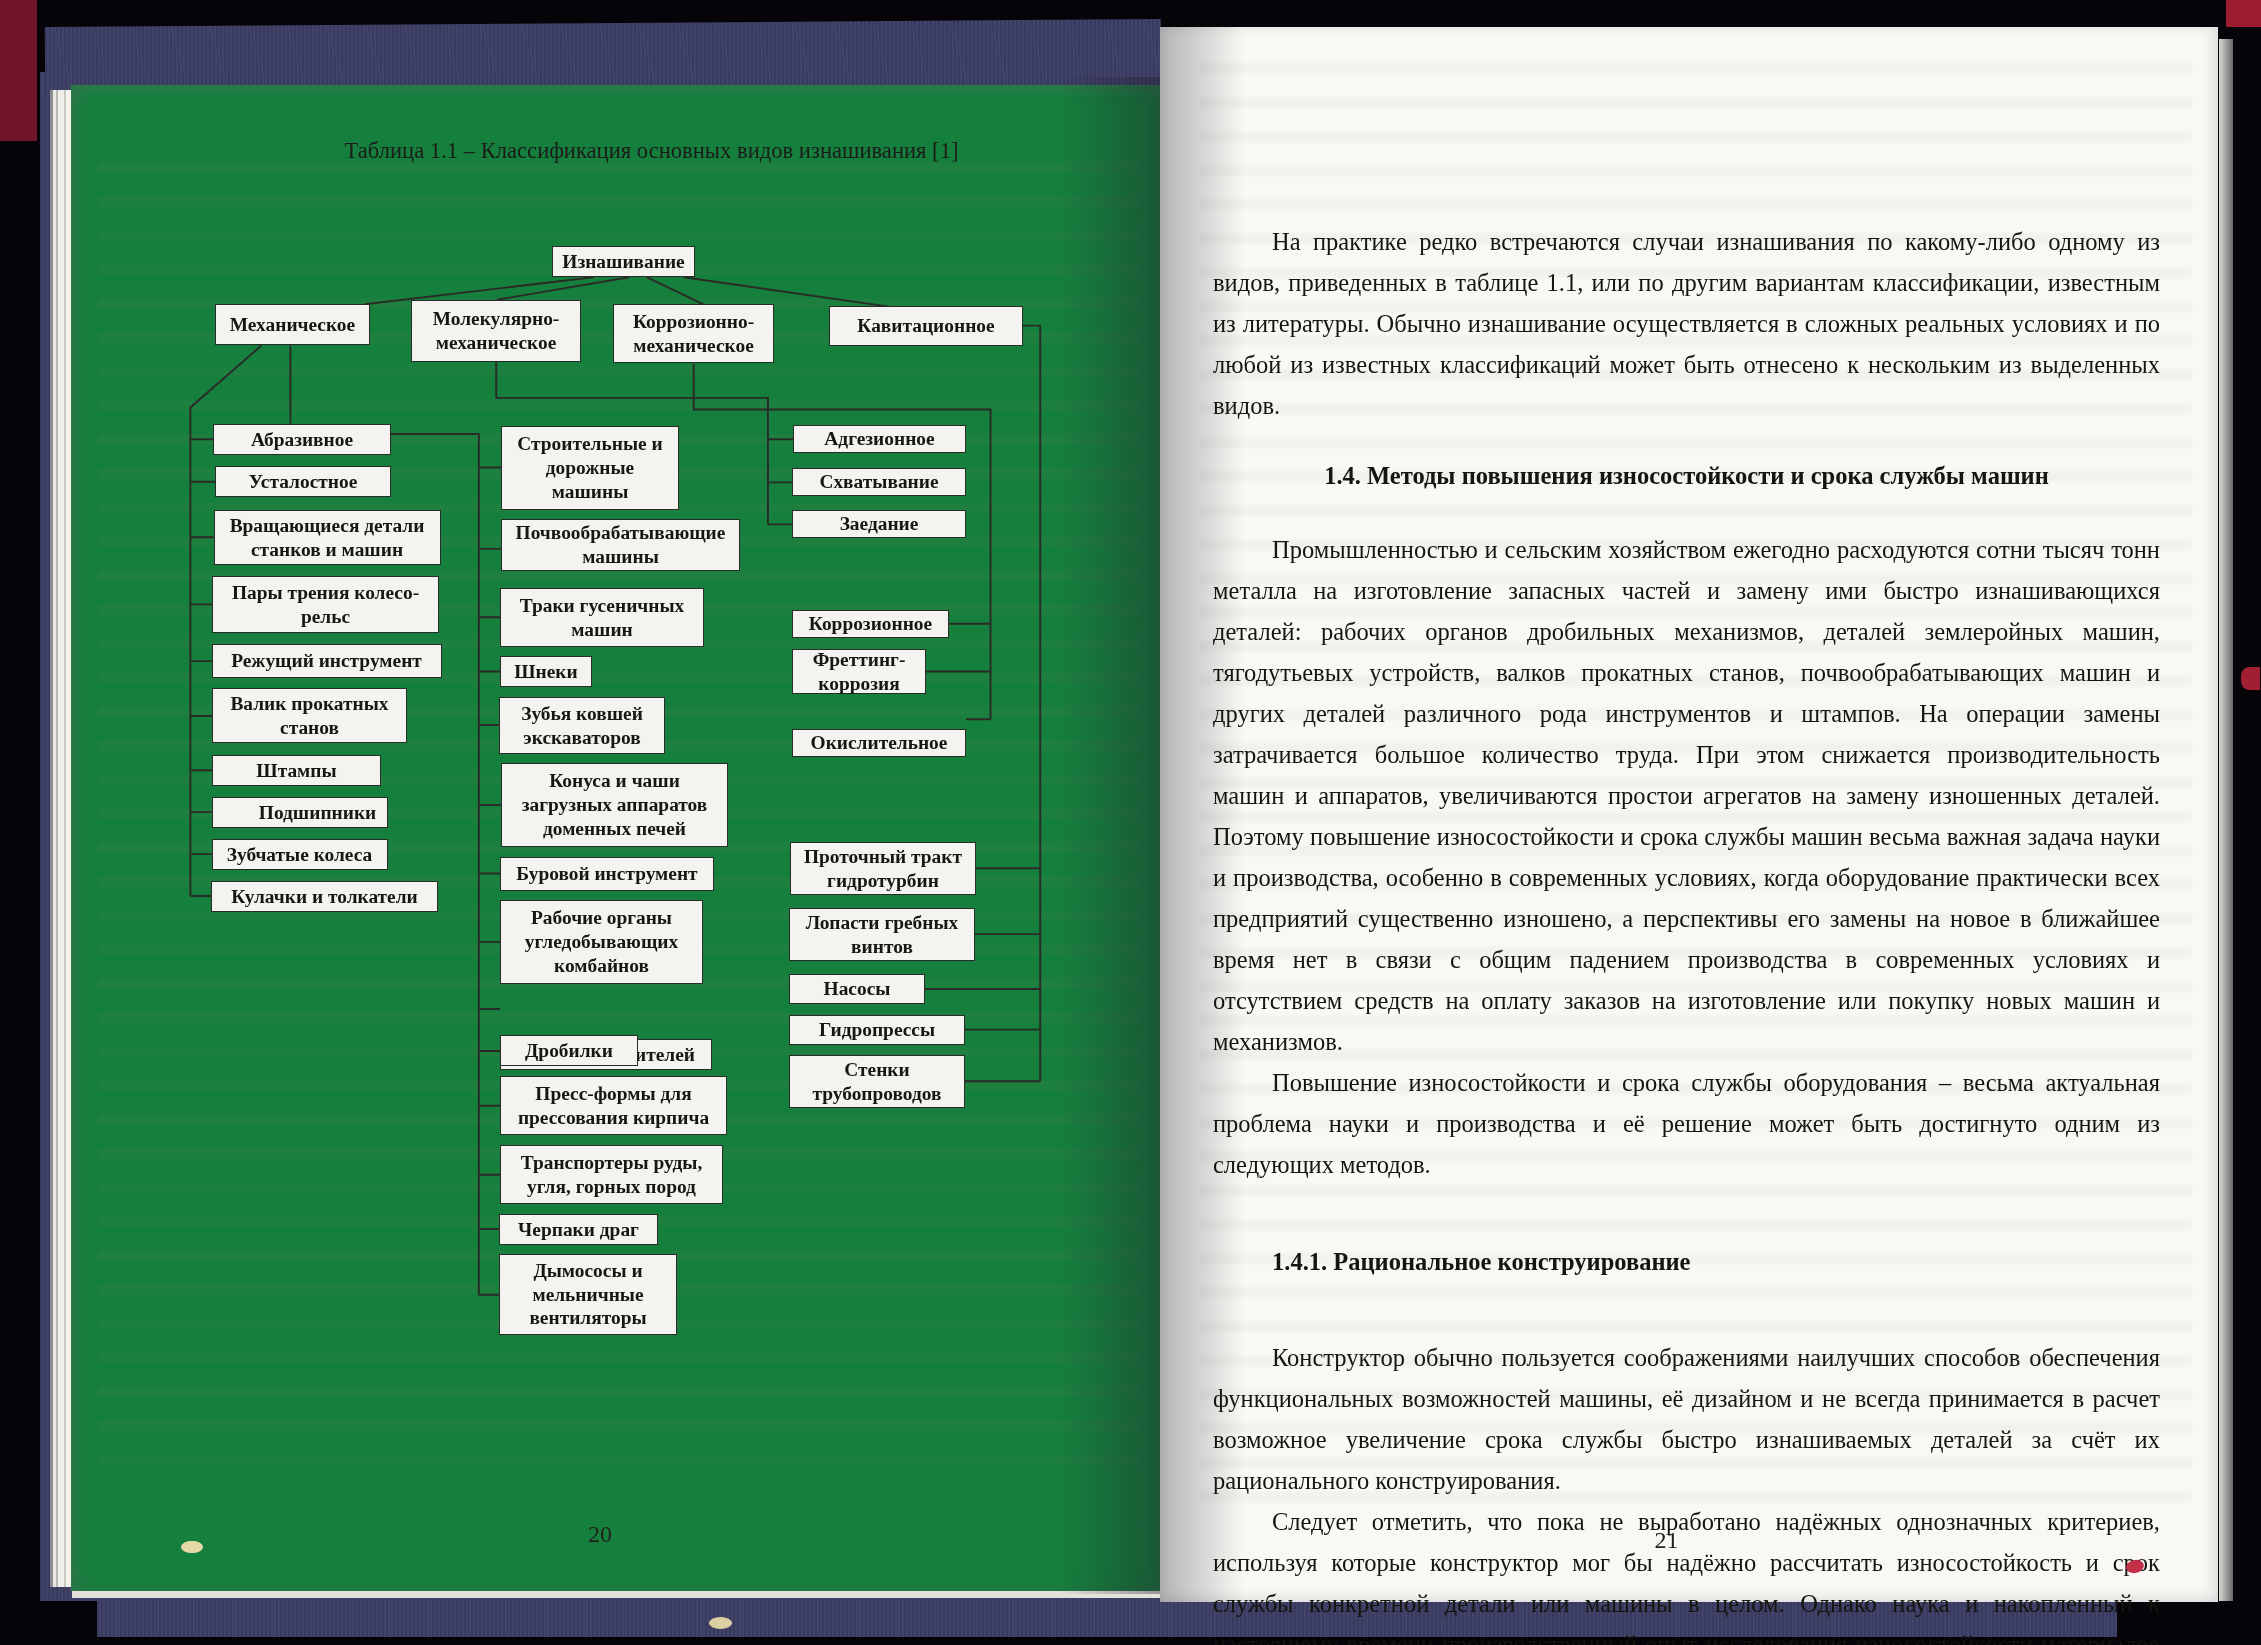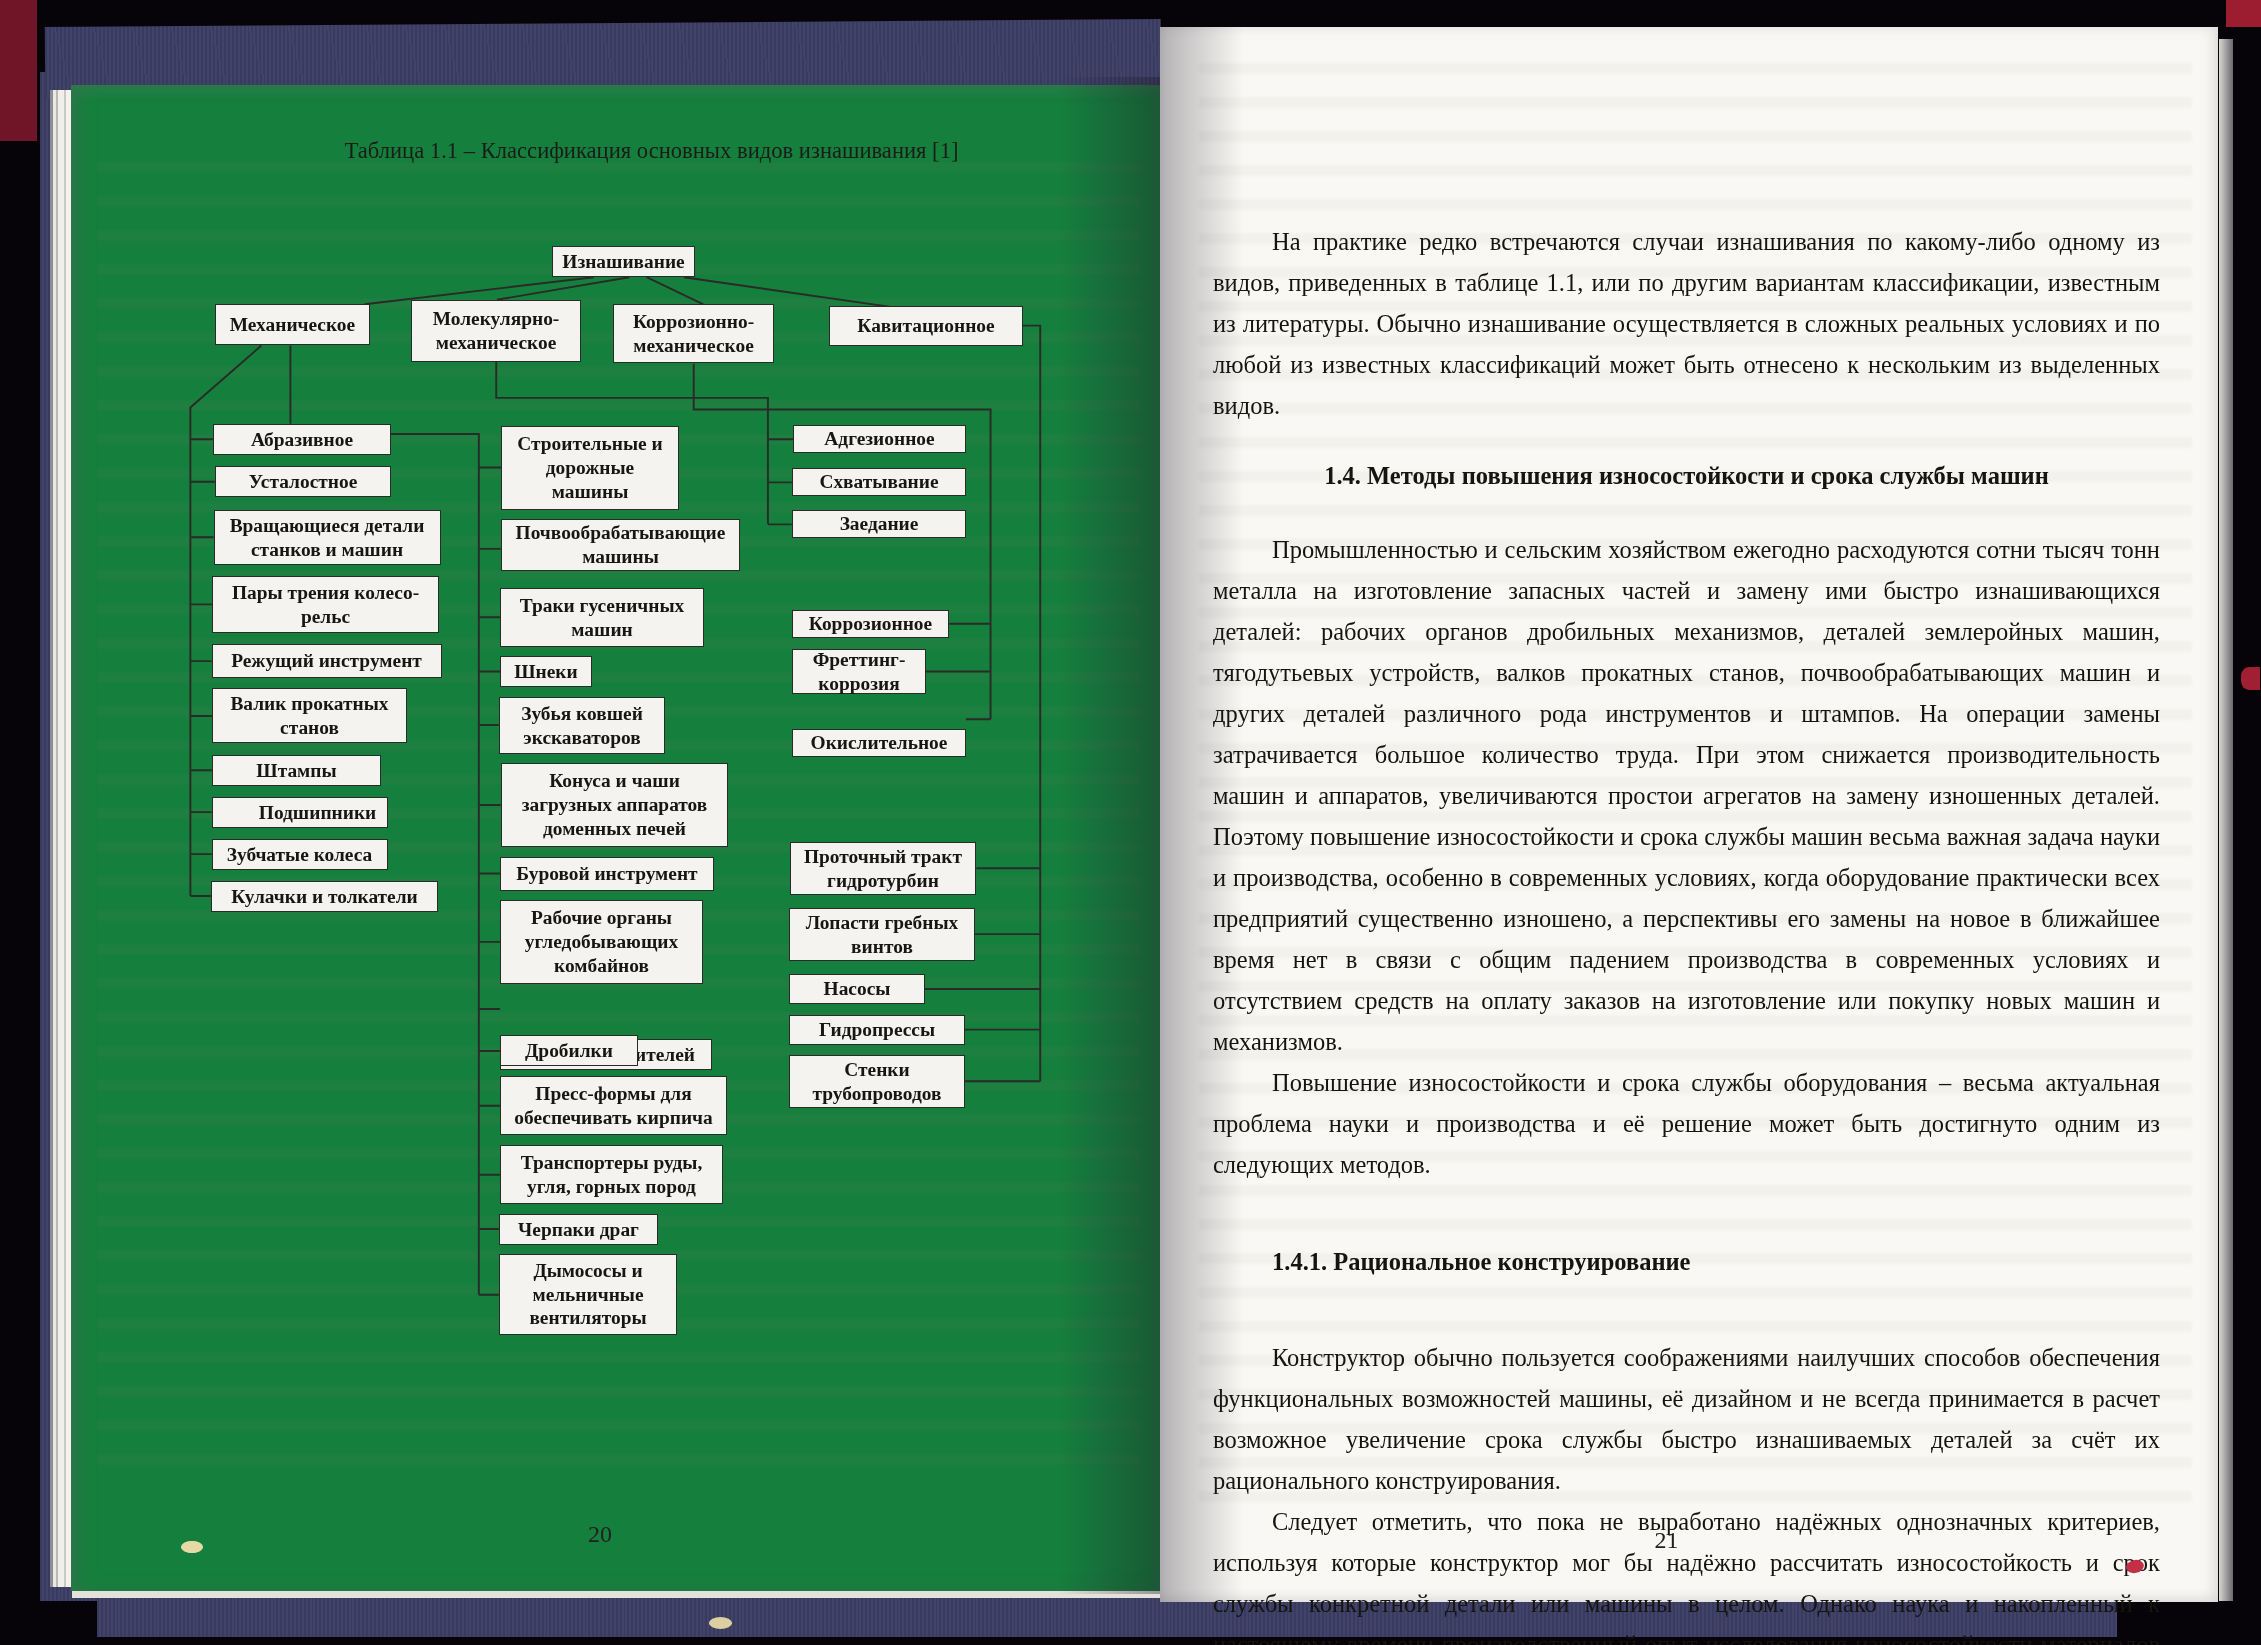--- a/index.html
+++ b/index.html
@@ -124,21 +124,21 @@
         <div class="dnode" style="left: 314px; top: 183px; width: 178px; height: 84px;">Строительные и дорожные машины</div>
         <div class="dnode" style="left: 314px; top: 276px; width: 239px; height: 52px; font-family: Liberation Serif, serif;">Почвообрабатывающие машины</div>
         <div class="dnode" style="left: 313px; top: 345px; width: 204px; height: 59px;">Траки гусеничных машин</div>
         <div class="dnode" style="left: 313px; top: 413px; width: 92px; height: 31px;">Шнеки</div>
         <div class="dnode" style="left: 312px; top: 454px; width: 166px; height: 57px;">Зубья ковшей экскаваторов</div>
         <div class="dnode" style="left: 314px; top: 520px; width: 227px; height: 84px;">Конуса и чаши загрузных аппаратов доменных печей</div>
         <div class="dnode" style="left: 313px; top: 614px; width: 214px; height: 34px;">Буровой инструмент</div>
         <div class="dnode" style="left: 313px; top: 657px; width: 203px; height: 84px;">Рабочие органы угледобывающих комбайнов</div>
         <div class="dnode" style="left: 313px; top: 768px; width: 212px; height: 31px; margin-top: 28px;">Лопасти смесителей</div>
         <div class="dnode" style="left: 313px; top: 792px; width: 138px; height: 31px;">Дробилки</div>
-        <div class="dnode" style="left: 313px; top: 833px; width: 227px; height: 59px;">Пресс-формы для обеспечивать кирпича</div>
+        <div class="dnode" style="left: 313px; top: 833px; width: 227px; height: 59px;">Пресс-формы для прессования кирпича</div>
         <div class="dnode" style="left: 313px; top: 902px; width: 223px; height: 59px;">Транспортеры руды, угля, горных пород</div>
         <div class="dnode" style="left: 312px; top: 971px; width: 159px; height: 31px;">Черпаки драг</div>
         <div class="dnode" style="left: 312px; top: 1011px; width: 178px; height: 81px;">Дымососы и мельничные вентиляторы</div>
         <div class="dnode" style="left: 606px; top: 182px; width: 173px; height: 28px;">Адгезионное</div>
         <div class="dnode" style="left: 605px; top: 225px; width: 174px; height: 28px;">Схватывание</div>
         <div class="dnode" style="left: 605px; top: 267px; width: 174px; height: 28px;">Заедание</div>
         <div class="dnode" style="left: 605px; top: 367px; width: 157px; height: 28px;">Коррозионное</div>
         <div class="dnode" style="left: 605px; top: 406px; width: 134px; height: 45px;">Фреттинг-коррозия</div>
         <div class="dnode" style="left: 605px; top: 462px; width: 174px; height: 28px; margin-top: 24px;">Окислительное</div>
         <div class="dnode" style="left: 603px; top: 599px; width: 186px; height: 53px;">Проточный тракт гидротурбин</div>

